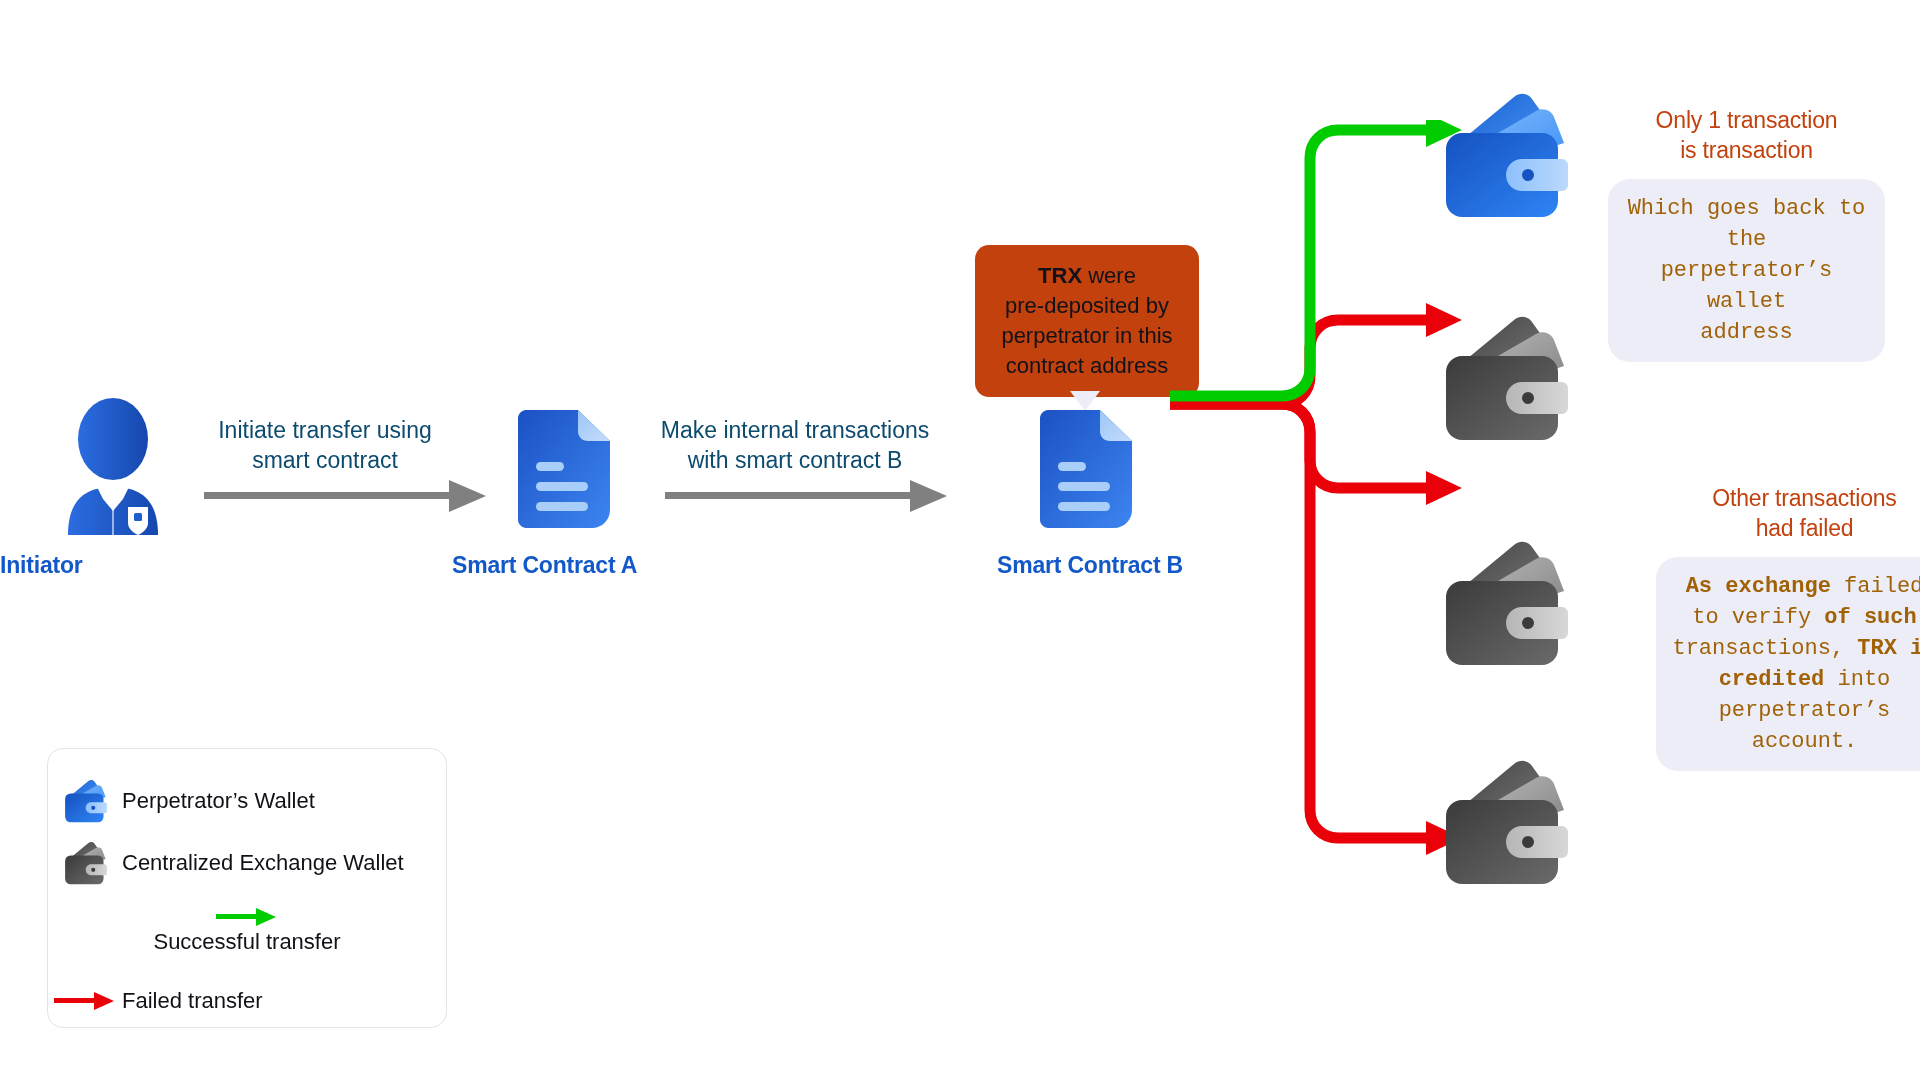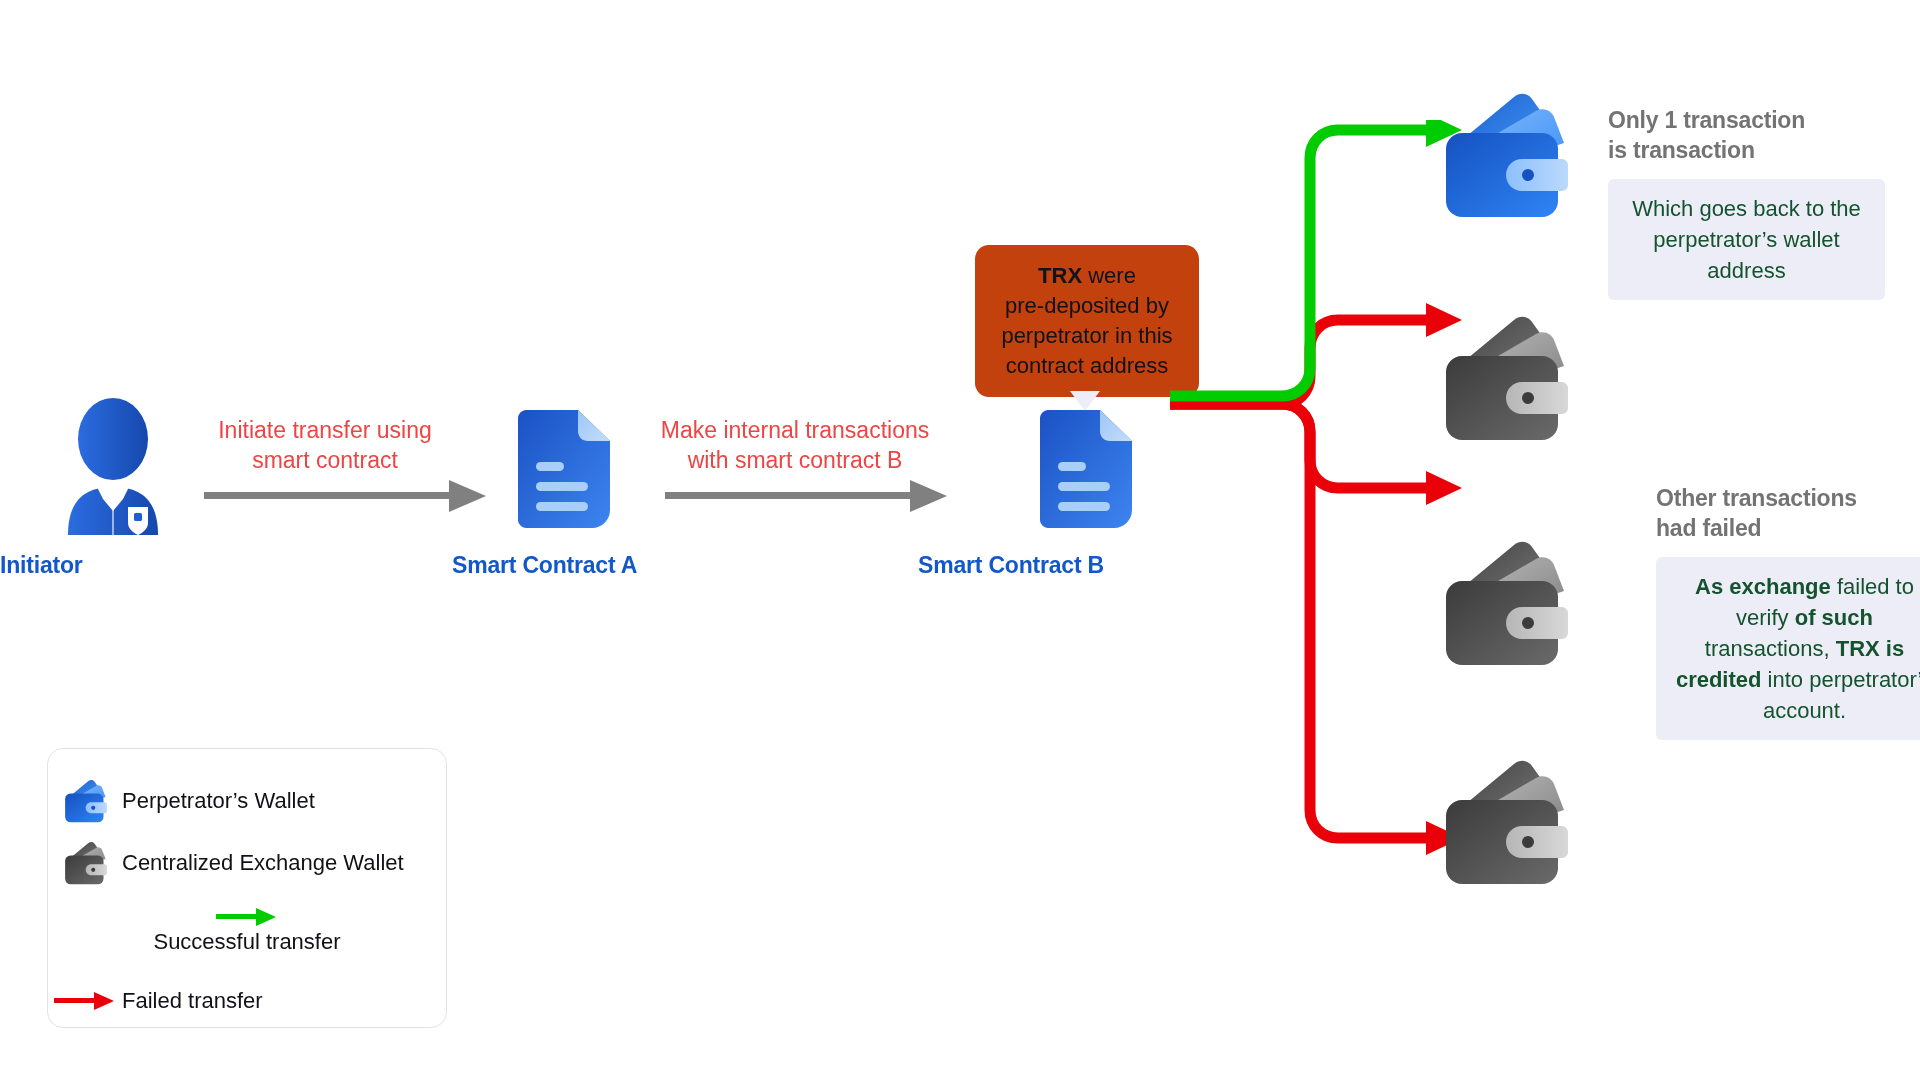--- a/index.html
+++ b/index.html
@@ -24,21 +24,21 @@
   .node-label {
     font-size: 23px;
     font-weight: bold;
     color: #1258c8;
     text-align: left;
     letter-spacing: -0.2px;
     white-space: nowrap;
   }
   .step-text {
     font-size: 23px;
-    color: #ef4444;
+    color: #0c4a6e;
     text-align: center;
     line-height: 30px;
   }
 
   
   .grey-arrow { }
 
   
   .bubble {
     background: #c2410c;
@@ -55,35 +55,36 @@
     position: absolute;
     width: 0; height: 0;
     border-left: 15px solid transparent;
     border-right: 15px solid transparent;
     border-top: 20px solid #ecedf7;
   }
 
   
   .annot-title {
     font-size: 23px;
-    font-weight: bold;
-    color: #737373;
-    text-align: left;
+    font-weight: normal;
+    color: #c2410c;
+    text-align: center;
     line-height: 30px;
     letter-spacing: -0.2px;
   }
   .annot-box {
     background: #ecedf7;
-    border-radius: 6px;
+    border-radius: 22px;
     padding: 14px 16px;
     font-size: 22px;
     line-height: 31px;
-    color: #14532d;
+    color: #a16207;
     text-align: center;
     box-sizing: border-box;
+    font-family: Liberation Mono, monospace;
   }
   .annot-box b { font-weight: bold; }
 
   
   .legend {
     border: 1.5px solid #e2e2ea;
     border-radius: 16px;
     background: #ffffff;
     box-sizing: border-box;
   }
@@ -217,21 +218,21 @@
 
   <div class="abs" style="left:1040px; top:410px;">
     <svg width="92" height="118" viewBox="0 0 92 118">
       <path d="M8 0 H60 L92 31 V100 C92 110 84 118 74 118 H8 C4 118 0 114 0 110 V8 C0 4 4 0 8 0 Z" fill="url(#gBlueDoc)"></path>
       <path d="M60 0 L92 31 H70 C64 31 60 27 60 21 Z" fill="url(#gBlueFold)"></path>
       <rect x="18" y="52" width="28" height="9" rx="4.5" fill="#a9cef9"></rect>
       <rect x="18" y="72" width="52" height="9" rx="4.5" fill="#a9cef9"></rect>
       <rect x="18" y="92" width="52" height="9" rx="4.5" fill="#a9cef9"></rect>
     </svg>
   </div>
-  <div class="abs node-label" style="left:918px; top:552px; width:225px;">Smart Contract B</div>
+  <div class="abs node-label" style="left:997px; top:552px; width:225px;">Smart Contract B</div>
 
   <svg class="abs" style="left:1170px; top:120px;" width="310" height="740" viewBox="0 0 310 740">
 
     <path d="M0 284 H112 C128 284 140 296 140 312 V690 C140 706 152 718 168 718 H262" fill="none" stroke="#ea0008" stroke-width="11" stroke-linecap="butt"></path>
     <path d="M256 701 L292 718 L256 735 Z" fill="#ea0008"></path>
 
     <path d="M0 284 H112 C128 284 140 296 140 312 V340 C140 356 152 368 168 368 H262" fill="none" stroke="#ea0008" stroke-width="11" stroke-linecap="butt"></path>
     <path d="M256 351 L292 368 L256 385 Z" fill="#ea0008"></path>
 
     <path d="M0 284 H112 C128 284 140 272 140 256 V228 C140 212 152 200 168 200 H262" fill="none" stroke="#ea0008" stroke-width="11" stroke-linecap="butt"></path>

